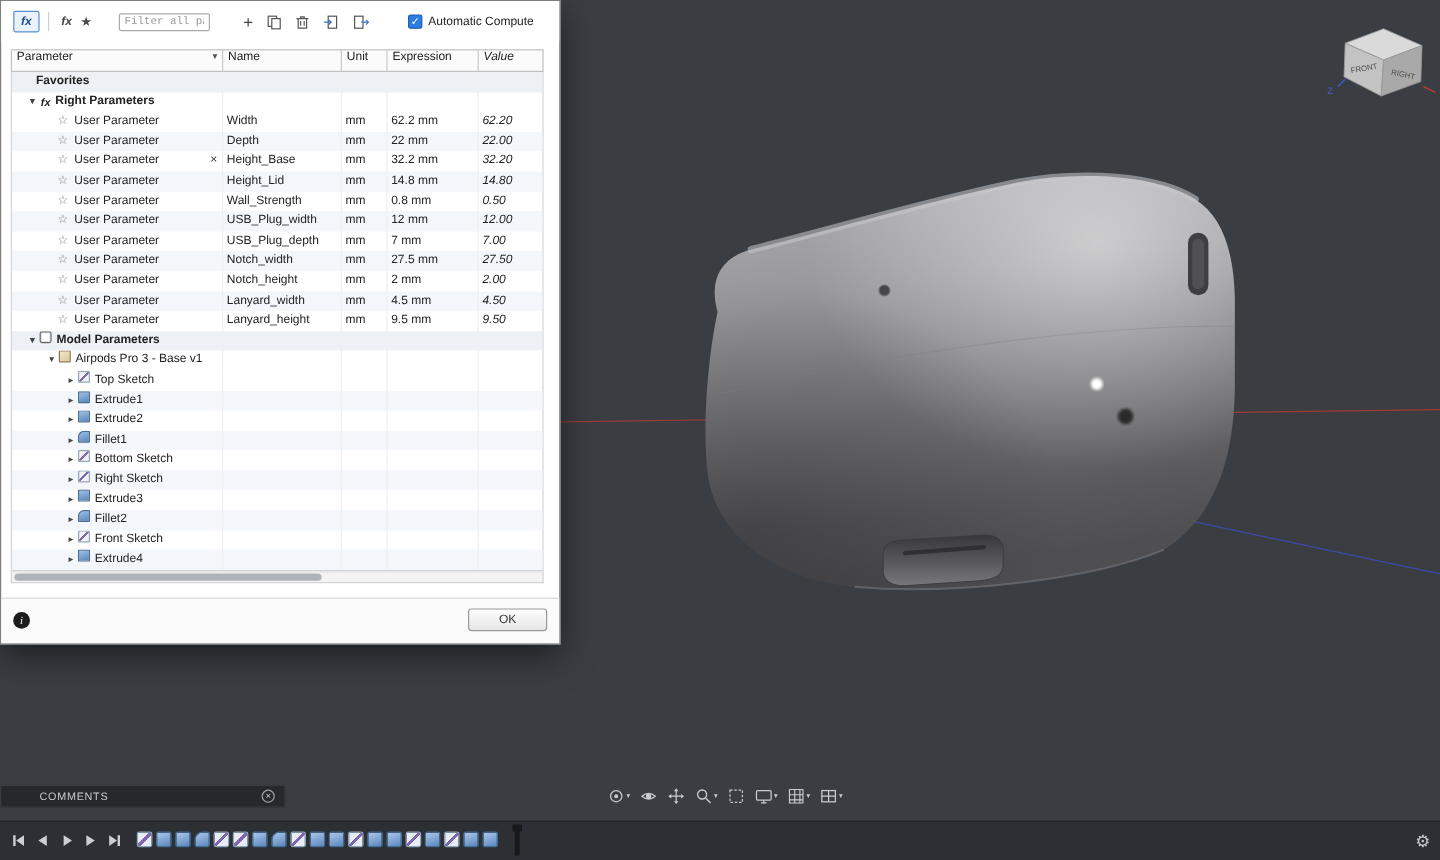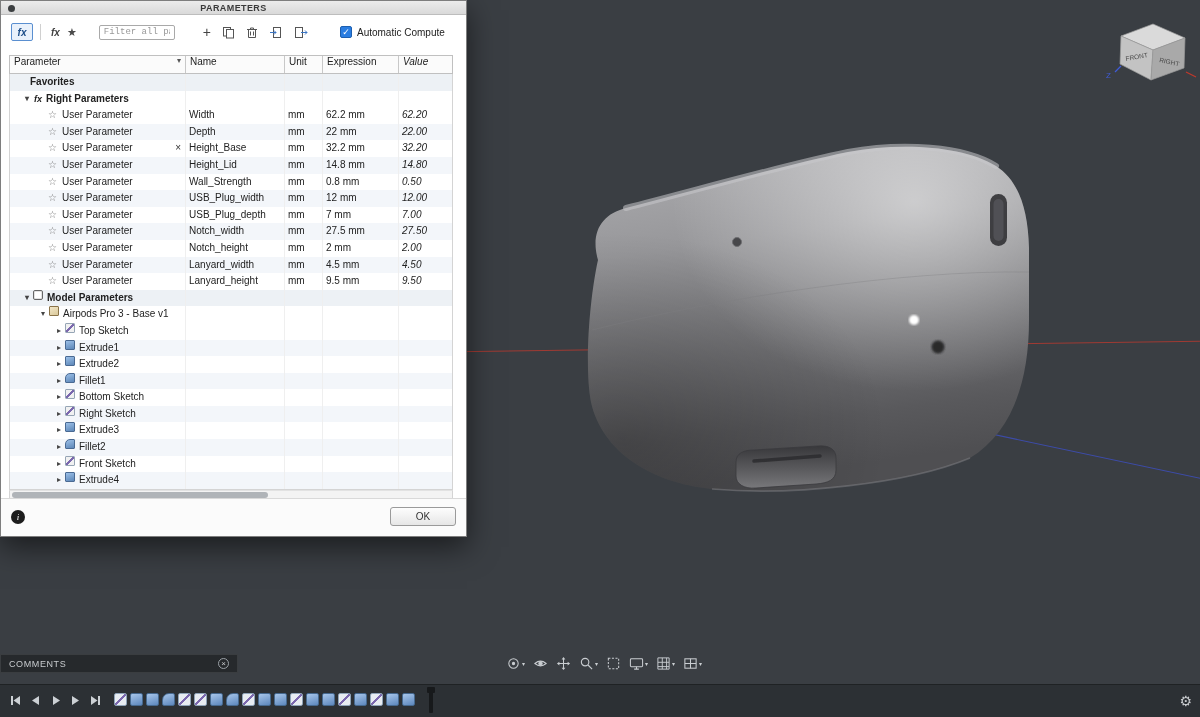--- a/index.html
+++ b/index.html
@@ -16,21 +16,21 @@
 
   
   .nav-toolbar { position:absolute; left:503px; top:652px; height:22px; display:flex; align-items:center; gap:2px; z-index:4; }
   .nav-btn { display:flex; align-items:center; justify-content:center; padding:2px 3px; border-radius:2px; cursor:pointer; }
   .nav-btn svg { display:block; }
   .nav-caret { font-size:6px; color:#c9cdd1; margin-left:1px; }
 
   
   .comments-bar { position:absolute; left:0; top:654px; width:238px; height:19px; background:#26292c; border:1px solid #3a3d40;
     display:flex; align-items:center; z-index:4; }
-  .comments-label { font-size:9px; letter-spacing:.6px; color:#c8cbce; padding-left:8px; flex:1; }
+  .comments-label { font-size:9px; letter-spacing:.6px; color:#c8cbce; padding-left:20px; flex:1;margin-left:12px; }
   .comments-close { width:11px; height:11px; border:1px solid #9aa0a5; border-radius:50%; color:#c8cbce; font-size:8px;
     line-height:9px; text-align:center; margin-right:8px; cursor:pointer; }
 
   
   .timeline { position:absolute; left:0; top:684px; width:1200px; height:33px; background:#2c3034; border-top:1px solid #1f2224; z-index:4; }
   .playback { position:absolute; left:8px; top:8px; display:flex; gap:5px; }
   .pb-btn { width:15px; height:15px; display:flex; align-items:center; justify-content:center; cursor:pointer; }
   .tl-features { position:absolute; left:114px; top:8px; display:flex; gap:3px; }
   .tl-icon { width:13px; height:13px; border-radius:2px; cursor:pointer; }
   .tl-icon.t-sketch { background:linear-gradient(135deg,#e7ecf2 42%,#7b68ae 42%,#7b68ae 58%,#e7ecf2 58%); border:1px solid #8fa3b8; }
@@ -289,24 +289,20 @@
         <span class="tl-icon t-extrude"></span>
 
         <span class="tl-icon t-extrude"></span>
 
     </div>
     <div class="tl-marker"></div>
     <span class="tl-gear">⚙</span>
   </div>
 
   <div class="dialog">
-    <div class="titlebar">
-      <span class="close-dot"></span>
-      <span class="title">PARAMETERS</span>
-    </div>
 
     <div class="dlg-toolbar">
       <span class="fx-btn">fx</span>
       <span class="tb-sep"></span>
       <span class="fx-plain">fx</span>
       <span class="tb-star">★</span>
       <input class="filter-input" type="text" placeholder="Filter all para..." style="">
       <span class="tb-plus">+</span>
       <span class="tb-ic">
         <svg width="13" height="13" viewBox="0 0 13 13" fill="none" stroke="#555" stroke-width="1">

